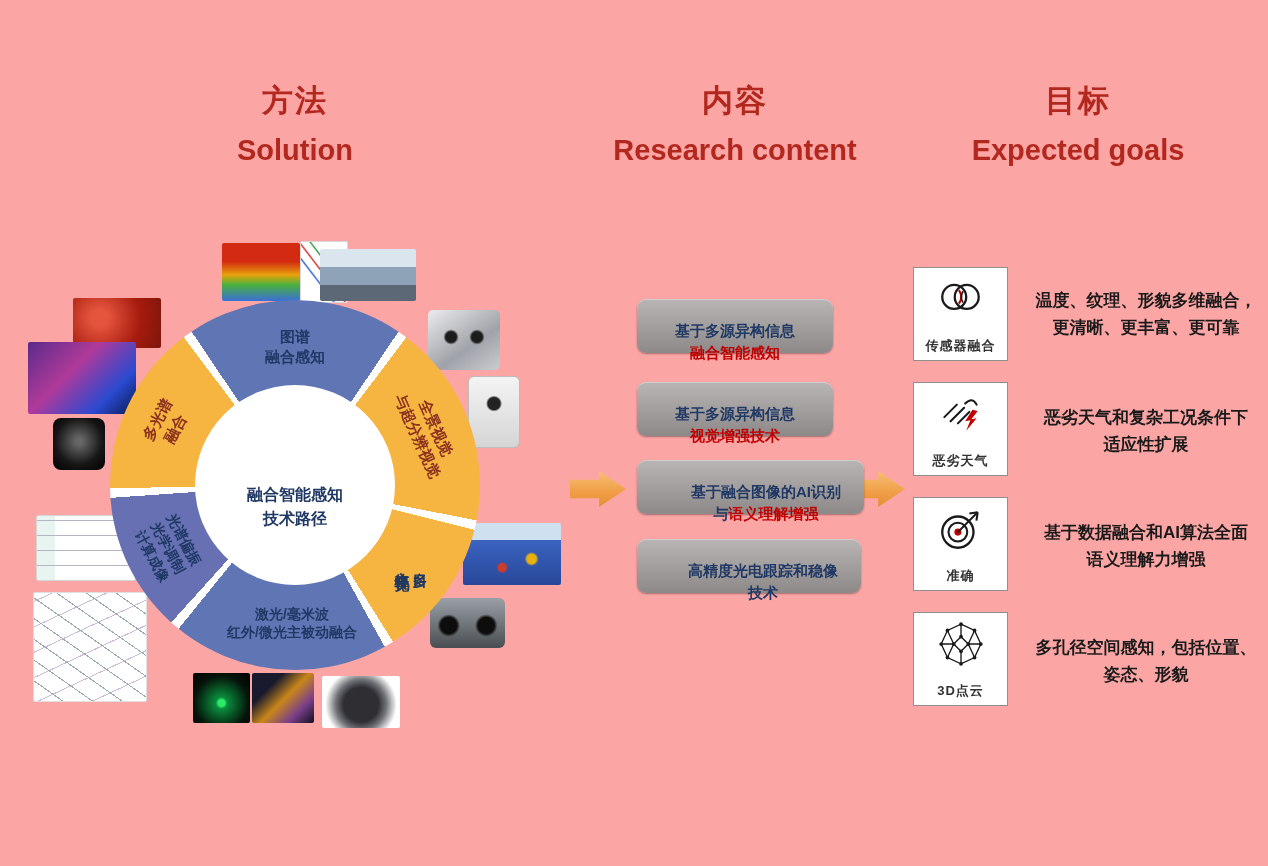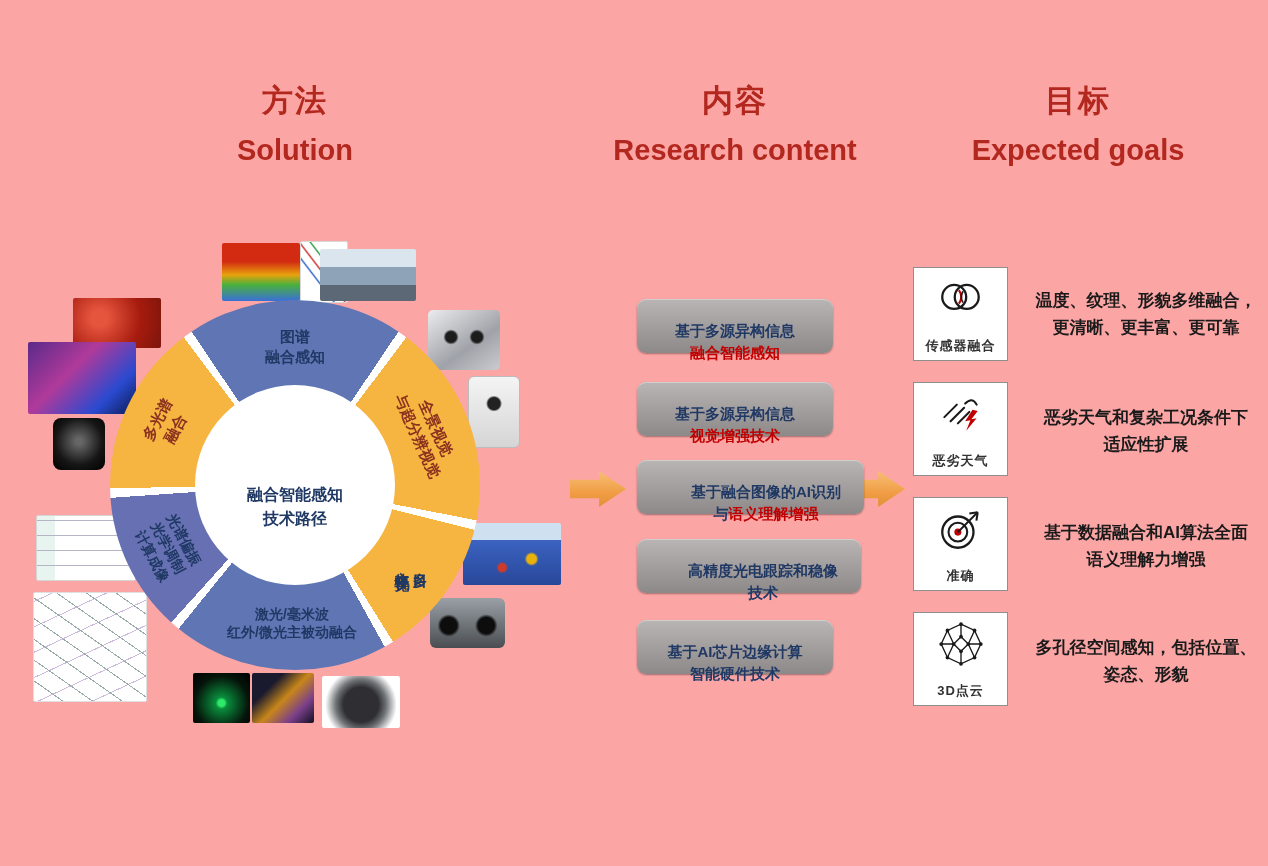--- a/index.html
+++ b/index.html
@@ -181,24 +181,20 @@
     <div><span class="plain"></span><span class="red">视觉增强技术</span></div>
   </div>
   <div class="rbox" style="top:460px;padding-left:31px;">
     <div class="l1">基于融合图像的AI识别</div>
     <div><span class="plain">与</span><span class="red">语义理解增强</span></div>
   </div>
   <div class="rbox" style="top:539px;padding-left:28px;">
     <div class="l1">高精度光电跟踪和稳像</div>
     <div><span class="plain">技术</span><span class="red"></span></div>
   </div>
-  <div class="rbox" style="top:620px;">
-    <div class="l1">基于AI芯片边缘计算</div>
-    <div><span class="plain">智能硬件技术</span><span class="red"></span></div>
-  </div>
 
   <div class="goal-box" style="top:267px;">
     <svg width="50" height="50" viewBox="0 0 48 48">
       <circle cx="17.5" cy="22" r="11.5" fill="none" stroke="#1a1a1a" stroke-width="2.2"></circle>
       <circle cx="29.5" cy="22" r="11.5" fill="none" stroke="#1a1a1a" stroke-width="2.2"></circle>
       <path d="M22 15.5 q4.5 6.5 0 13" fill="none" stroke="#c00000" stroke-width="2"></path>
       <path d="M26 16.5 q-3.5 5.5 0 11" fill="none" stroke="#1a1a1a" stroke-width="1.6"></path>
     </svg>
     <div class="goal-caption">传感器融合</div>
   </div>

